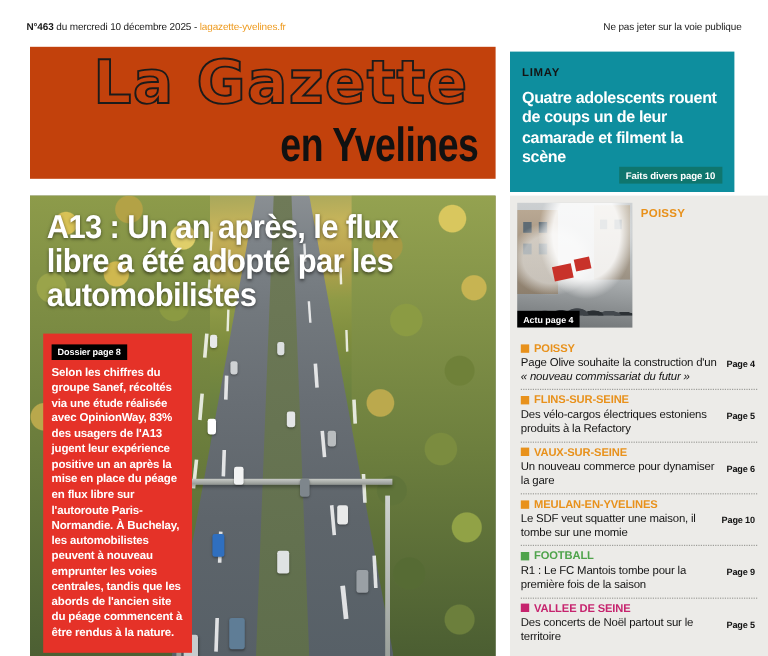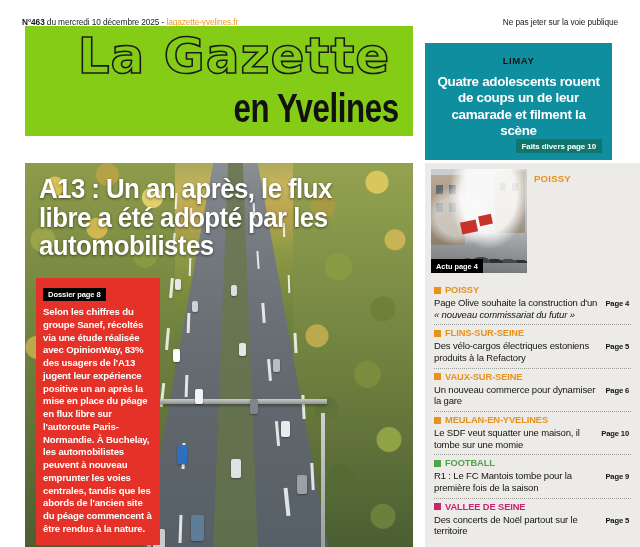--- a/index.html
+++ b/index.html
@@ -32,23 +32,23 @@
   }
   .dateline .issue { font-weight: bold; }
   .dateline .site { color: #ee9a1e; }
   .dateline-left { flex: 0 0 auto; }
   .dateline-mid  { position: absolute; left: 50%; transform: translateX(-50%); }
   .dateline-right{ flex: 0 0 auto; }
 
   
   .masthead {
     position: absolute;
-    left: 25px; top: 26px;
+    left: 25px; top: 39px;
     width: 388px; height: 110px;
-    background: #84cc16;
+    background: #c2410c;
     overflow: hidden;
   }
   .masthead-top {
     position: absolute;
     left: 0; top: 2px;
     width: 388px;
     text-align: center;
   }
   .logo-main {
     font-family: "DejaVu Sans", sans-serif;
@@ -75,21 +75,20 @@
   }
 
   
   .teal-box {
     position: absolute;
     left: 425px; top: 43px;
     width: 187px; height: 117px;
     background: #0E8E9E;
     box-sizing: border-box;
     padding: 12px 10px 0 10px;
-    text-align: center;
   }
   .teal-kicker {
     font-size: 9.5px;
     font-weight: bold;
     color: #141414;
     letter-spacing: 0.6px;
     margin-bottom: 8px;
   }
   .teal-head {
     font-size: 13.4px;

